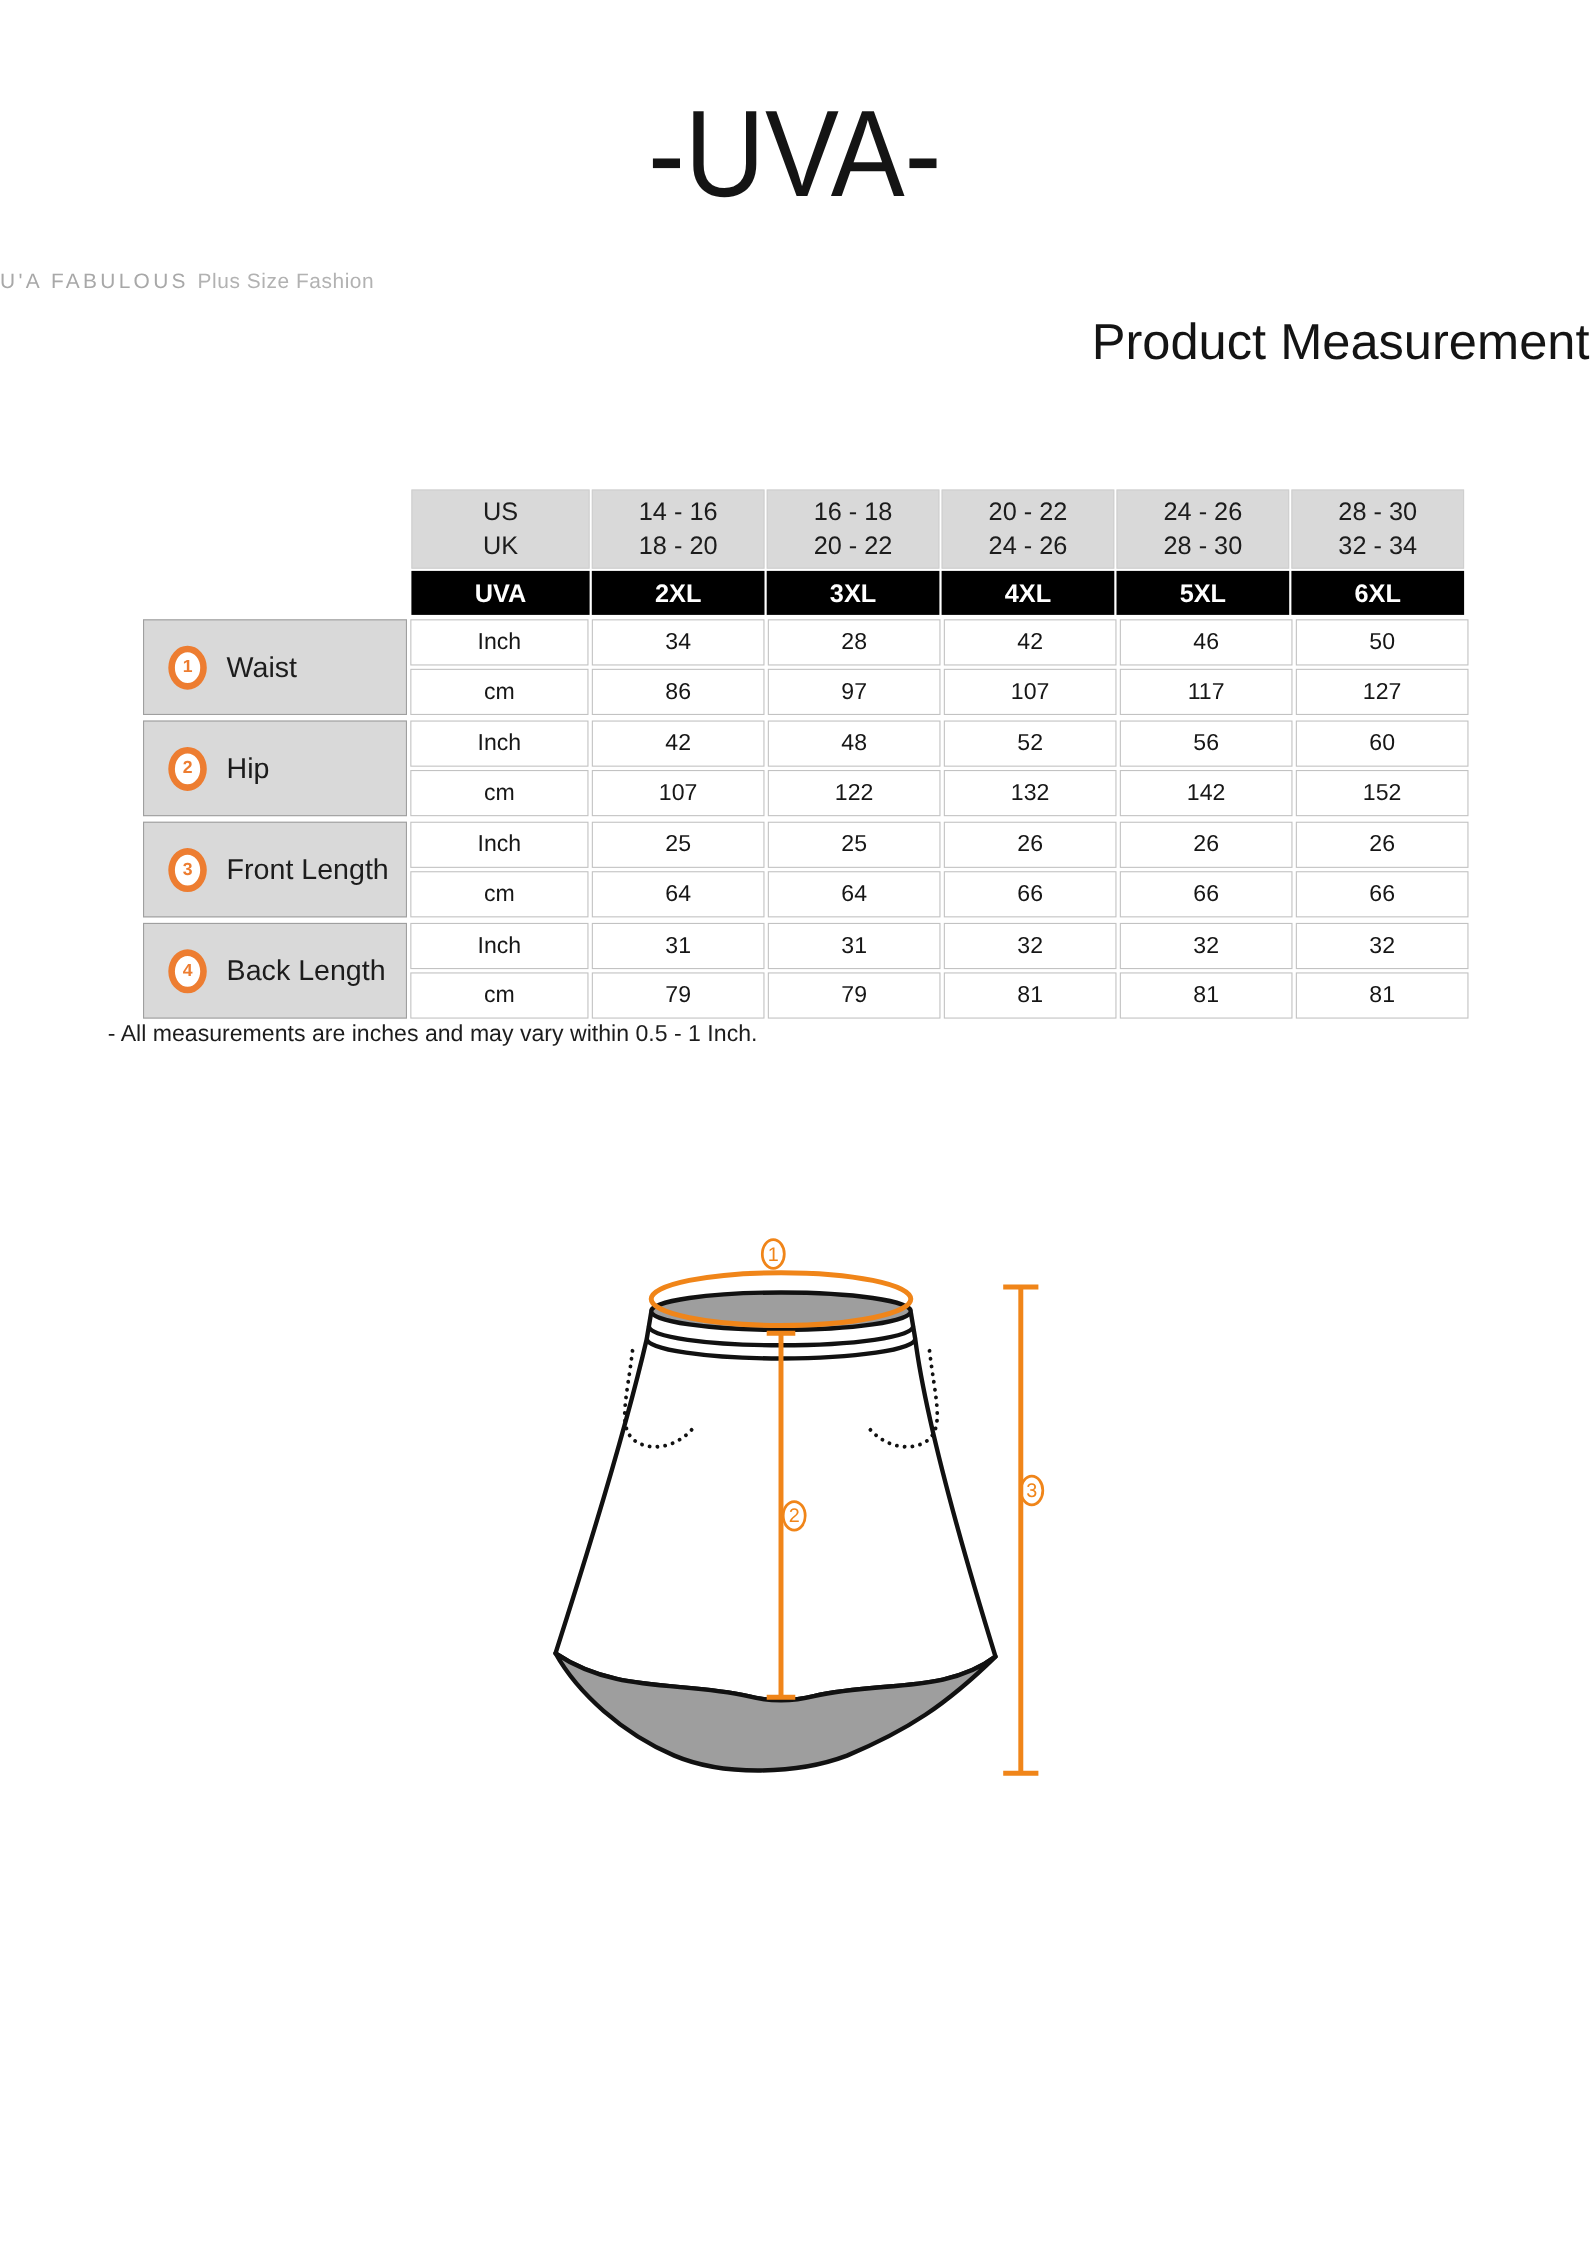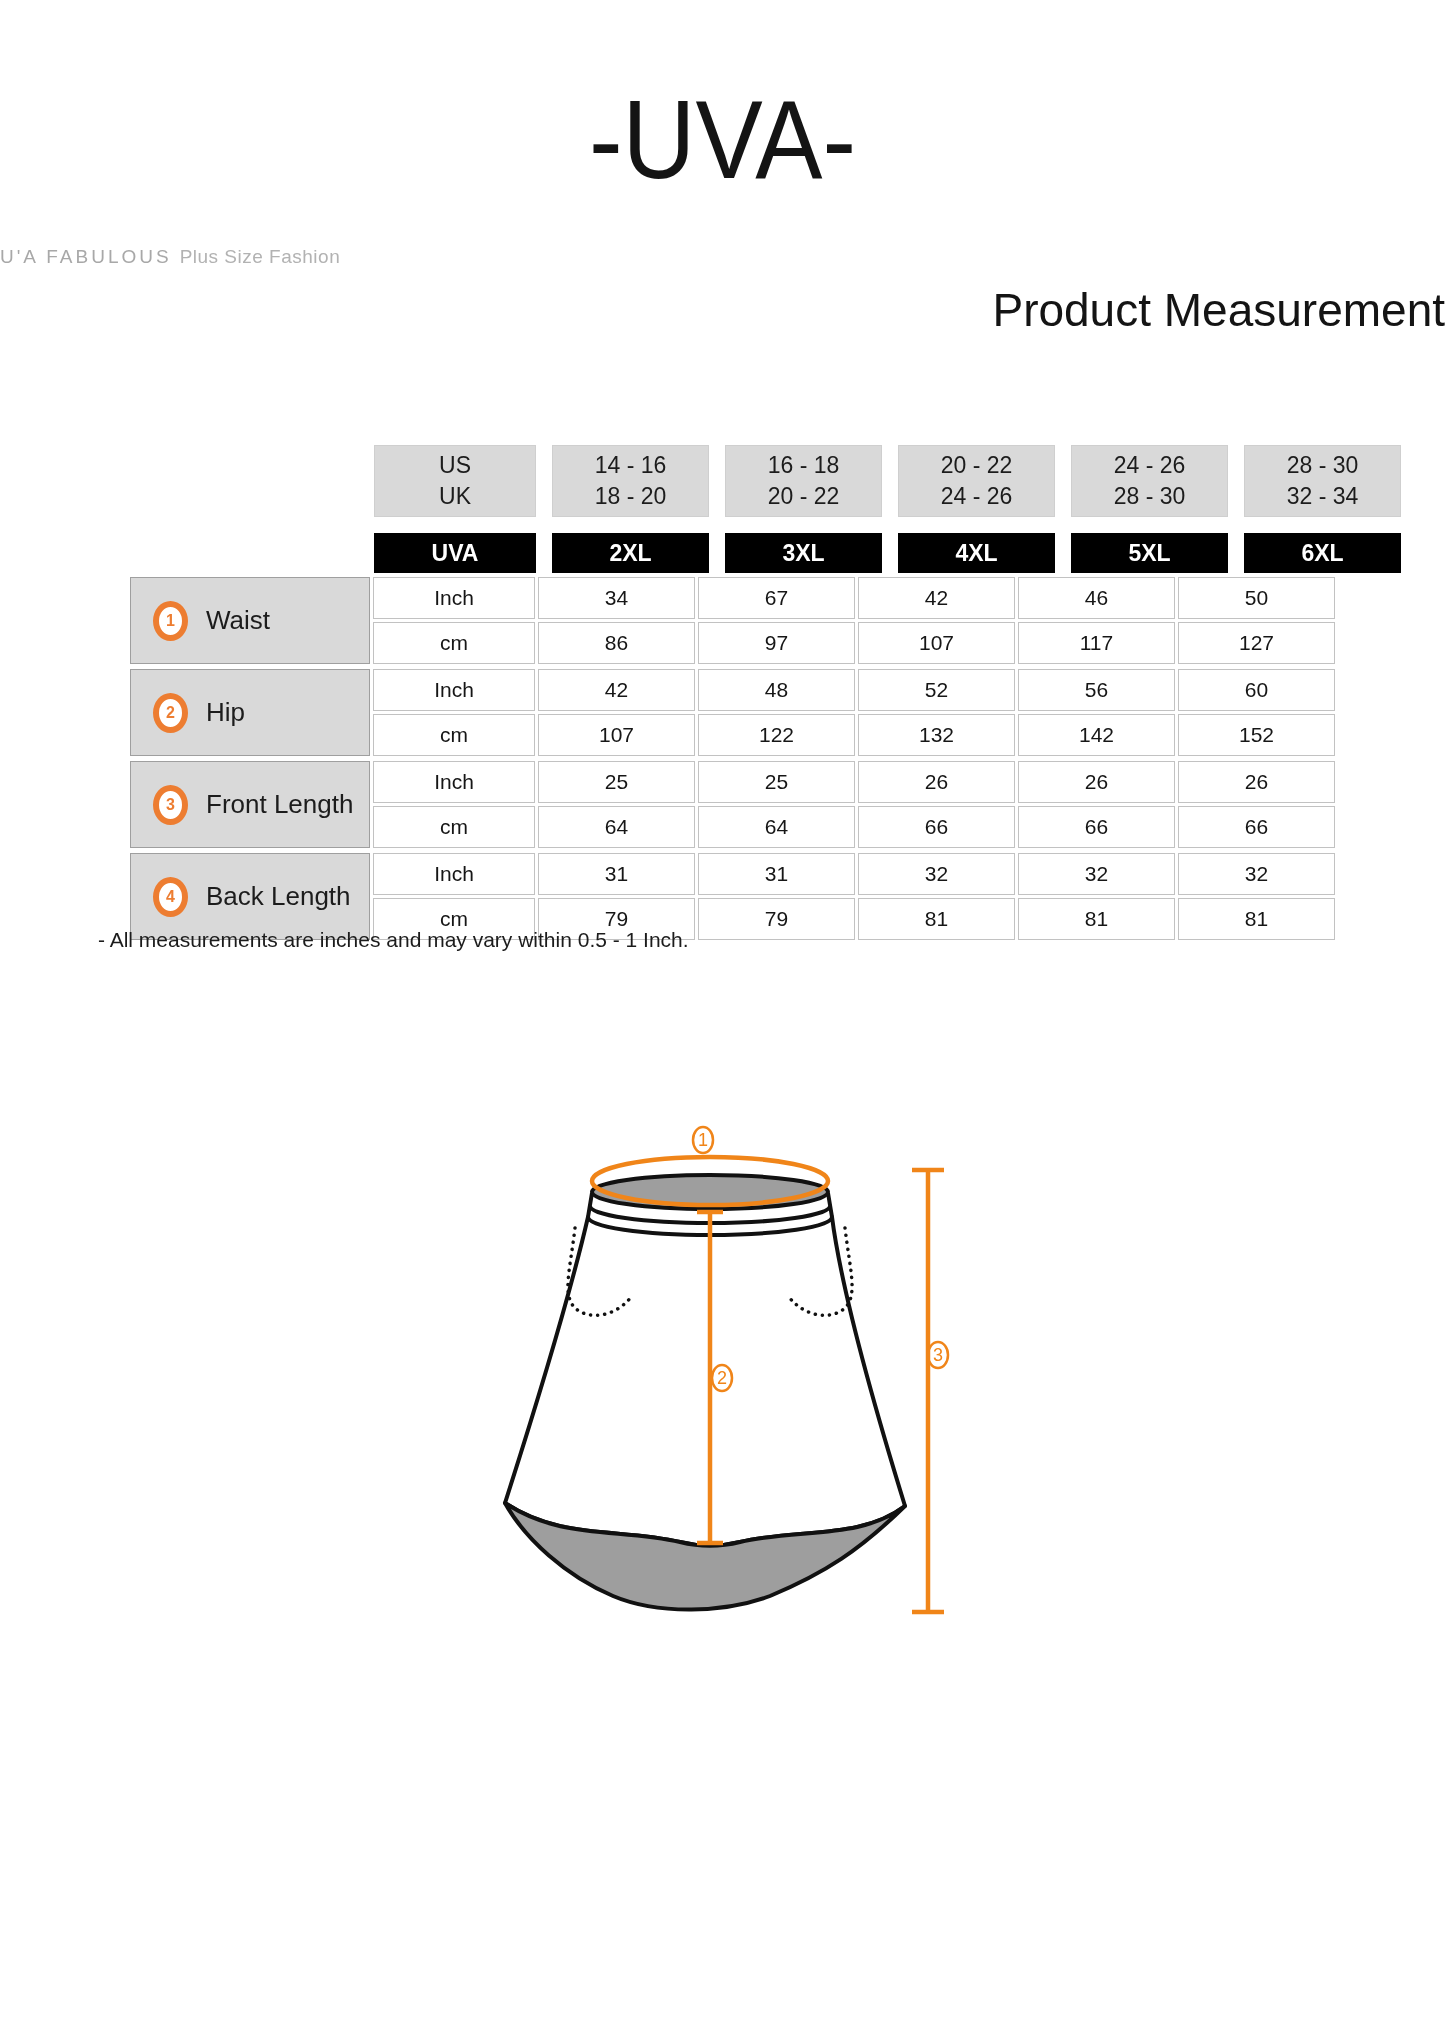--- a/index.html
+++ b/index.html
@@ -14,21 +14,21 @@
   }
   .tagline{position:absolute;top:246px;left:0;width:100%;font-size:19px;color:#a8a8a8;white-space:nowrap;}
   .tagline .caps{letter-spacing:3px;}
   .tagline .rest{margin-left:8px;letter-spacing:.5px;color:#b2b2b2;}
   .title{position:absolute;top:283px;left:0;width:100%;text-align:right;font-size:46px;font-weight:400;color:#141414;}
 
   
   .size-table{position:absolute;left:130px;top:445px;}
   .hgrid{
     display:grid;grid-template-columns:162px 157px 157px 157px 157px 157px;
-    gap:16px;margin-left:244px;margin-bottom:4px;
+    gap:2px;margin-left:244px;margin-bottom:4px;
   }
   .hcell{
     background:#d9d9d9;border:1px solid #cfcfcf;box-sizing:border-box;height:72px;
     display:flex;flex-direction:column;justify-content:center;align-items:center;
     font-size:23px;line-height:31px;color:#1c1c1c;
   }
   .bcell{
     background:#000;color:#fff;font-weight:bold;font-size:23px;height:40px;
     display:flex;align-items:center;justify-content:center;
   }
@@ -106,21 +106,21 @@
       <div class="bcell">6XL</div>
     </div>
     <div class="group">
       <div class="glabel">
         <div class="badge">1</div>
         <div>Waist</div>
       </div>
       <div class="ggrid">
         <div class="dcell">Inch</div>
         <div class="dcell">34</div>
-        <div class="dcell">67</div>
+        <div class="dcell">28</div>
         <div class="dcell">42</div>
         <div class="dcell">46</div>
         <div class="dcell">50</div>
         <div class="dcell">cm</div>
         <div class="dcell">86</div>
         <div class="dcell">97</div>
         <div class="dcell">107</div>
         <div class="dcell">117</div>
         <div class="dcell">127</div>
       </div>

